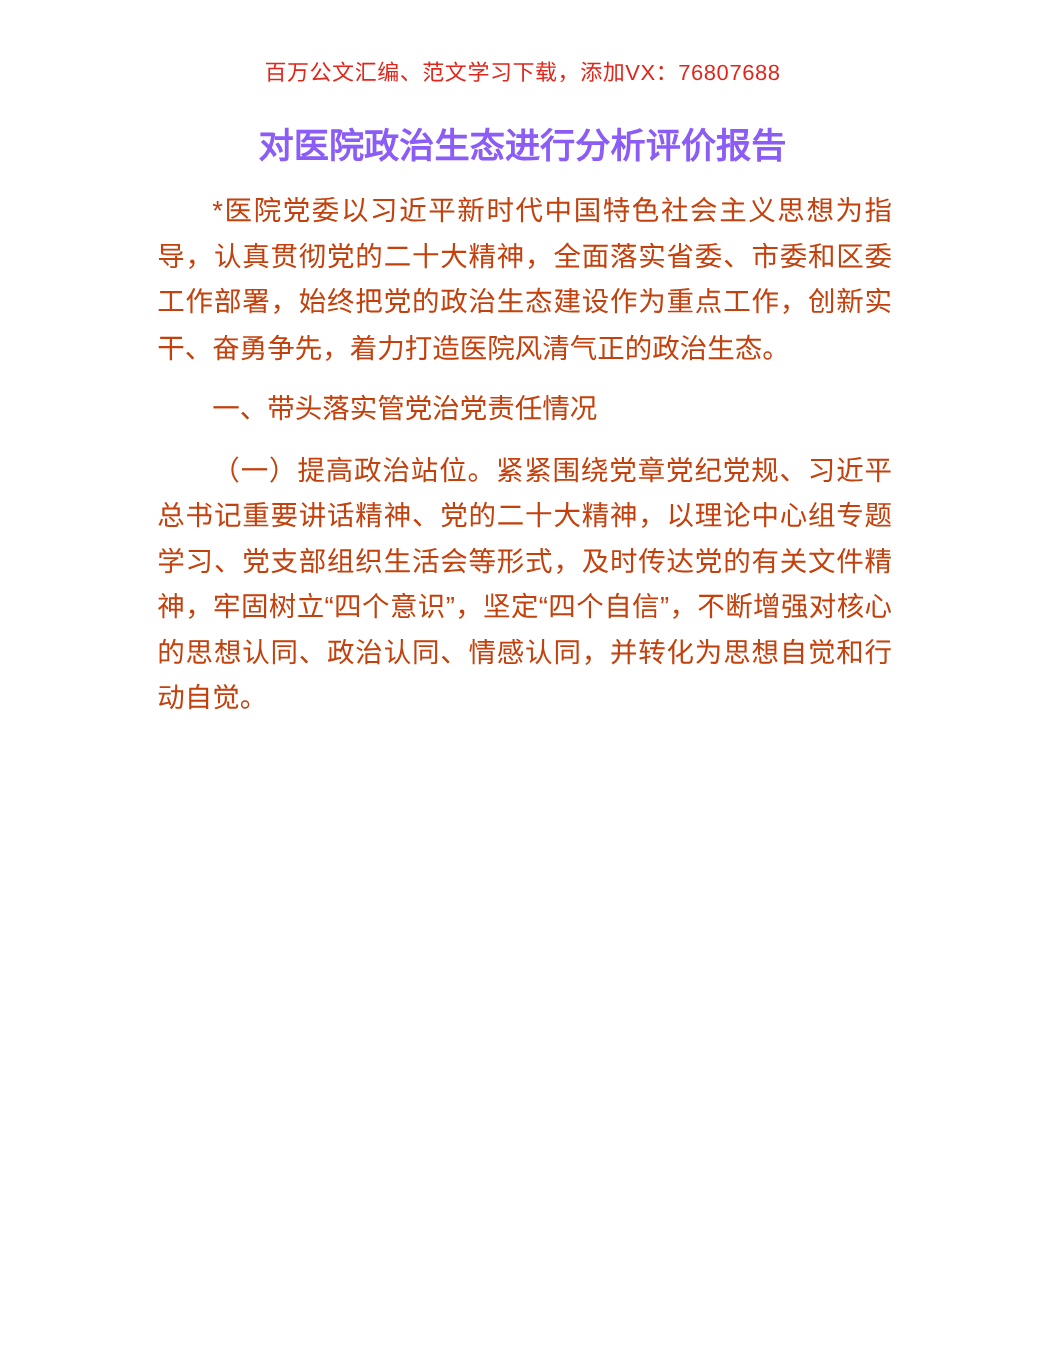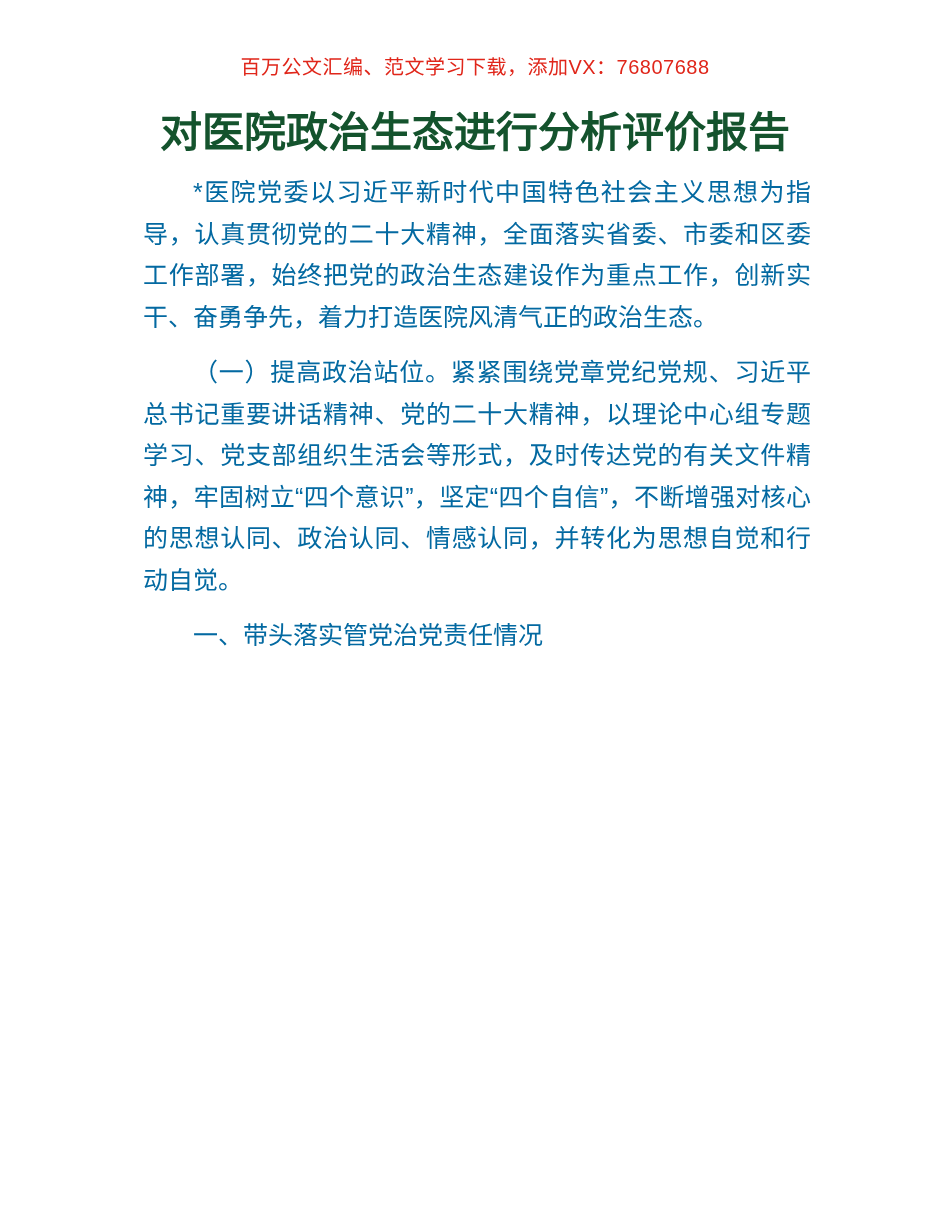--- a/index.html
+++ b/index.html
@@ -20,56 +20,56 @@
     padding-top: 54px;
     text-align: center;
     font-size: 20px;
     line-height: 26px;
     color: #e0261a;
     letter-spacing: 0.5px;
   }
   .doc-title {
     margin: 30px 0 0 0;
     text-align: center;
-    font-size: 42px;
+    font-size: 32px;
     line-height: 46px;
     font-weight: 700;
-    color: #14532d;
+    color: #8b5cf6;
   }
   .content {
     margin: 16px 139px 0 143px; 
   }
   .para {
     margin: 4px 0 14px 0;
     font-size: 25px;
     line-height: 41.5px;
     text-align: justify;
     text-justify: inter-ideograph;
     text-indent: 2em;
-    color: #0369a1;
+    color: #c2410c;
     font-weight: 400;
   }
   .para.heading {
     
     font-weight: 400;
   }
 </style>
 </head>
 <body>
 
 <div class="page">
 
   <div class="watermark">百万公文汇编、范文学习下载，添加VX：76807688</div>
 
   <h1 class="doc-title">对医院政治生态进行分析评价报告</h1>
 
   <div class="content">
 
     <p class="para">*医院党委以习近平新时代中国特色社会主义思想为指导，认真贯彻党的二十大精神，全面落实省委、市委和区委工作部署，始终把党的政治生态建设作为重点工作，创新实干、奋勇争先，着力打造医院风清气正的政治生态。</p>
 
+    <p class="para heading">一、带头落实管党治党责任情况</p>
+
     <p class="para">（一）提高政治站位。紧紧围绕党章党纪党规、习近平总书记重要讲话精神、党的二十大精神，以理论中心组专题学习、党支部组织生活会等形式，及时传达党的有关文件精神，牢固树立“四个意识”，坚定“四个自信”，不断增强对核心的思想认同、政治认同、情感认同，并转化为思想自觉和行动自觉。</p>
-
-    <p class="para heading">一、带头落实管党治党责任情况</p>
 
 
 
   </div>
 </div>
 
 </body></html>

